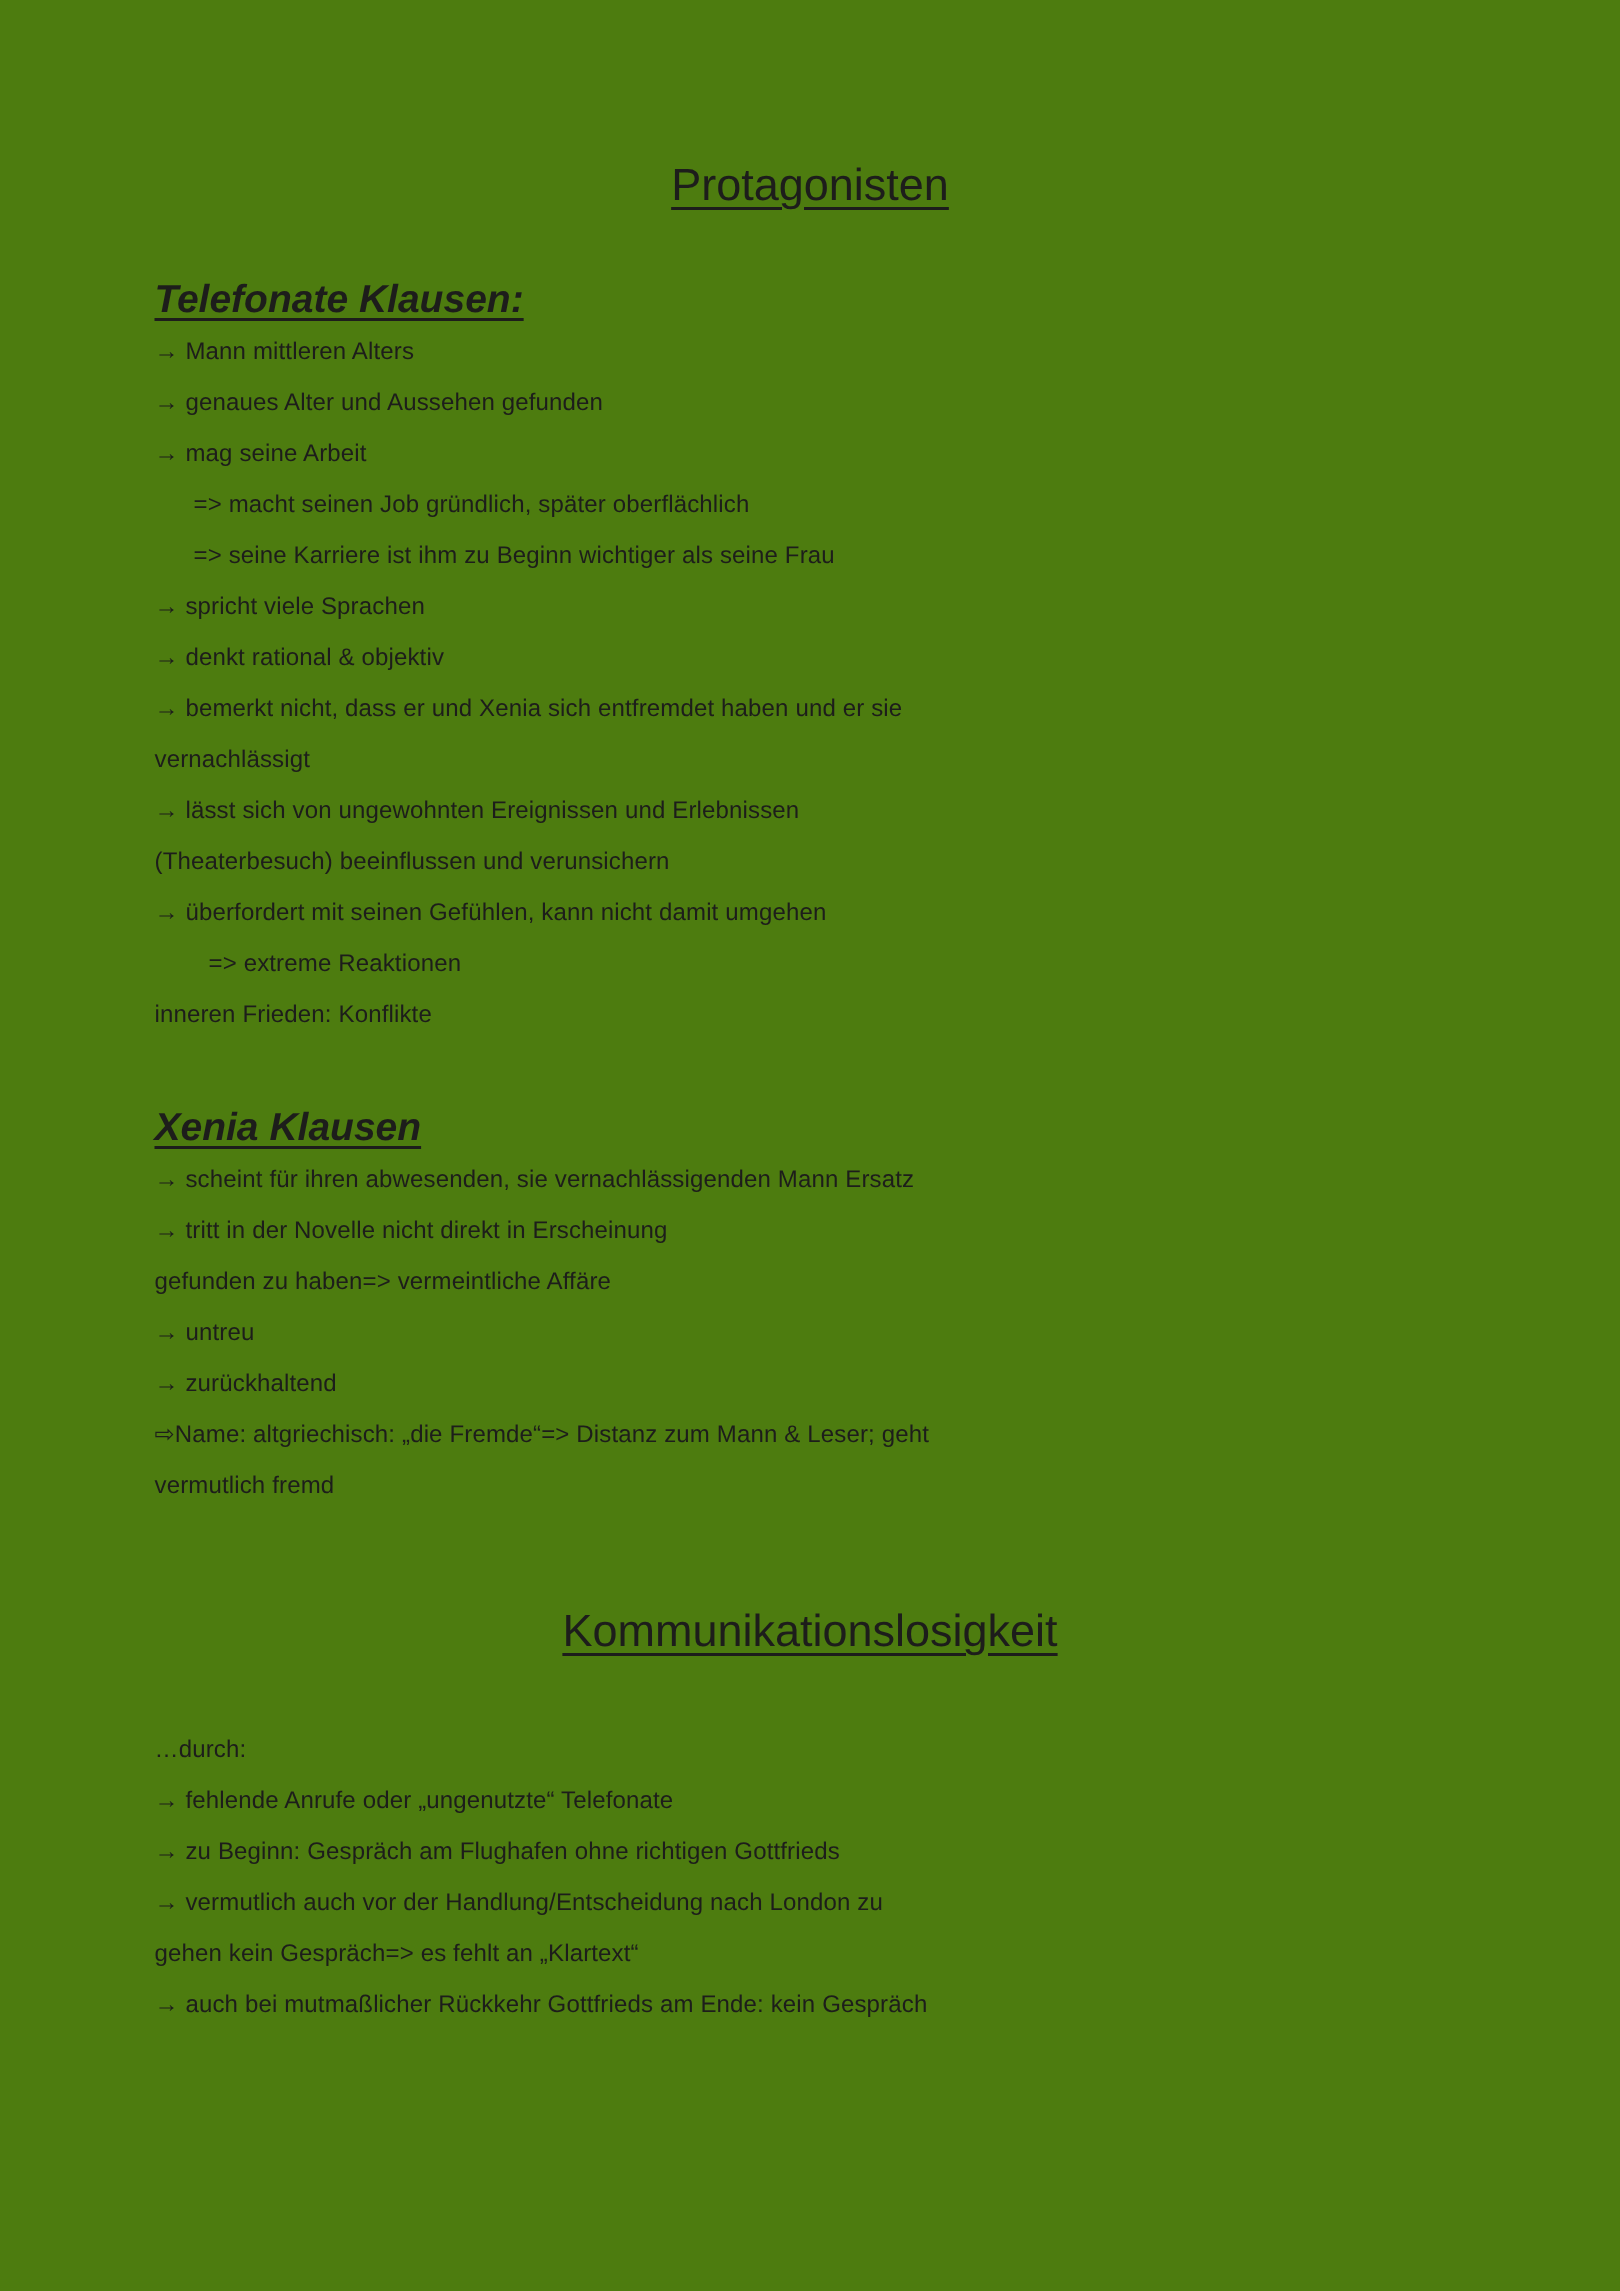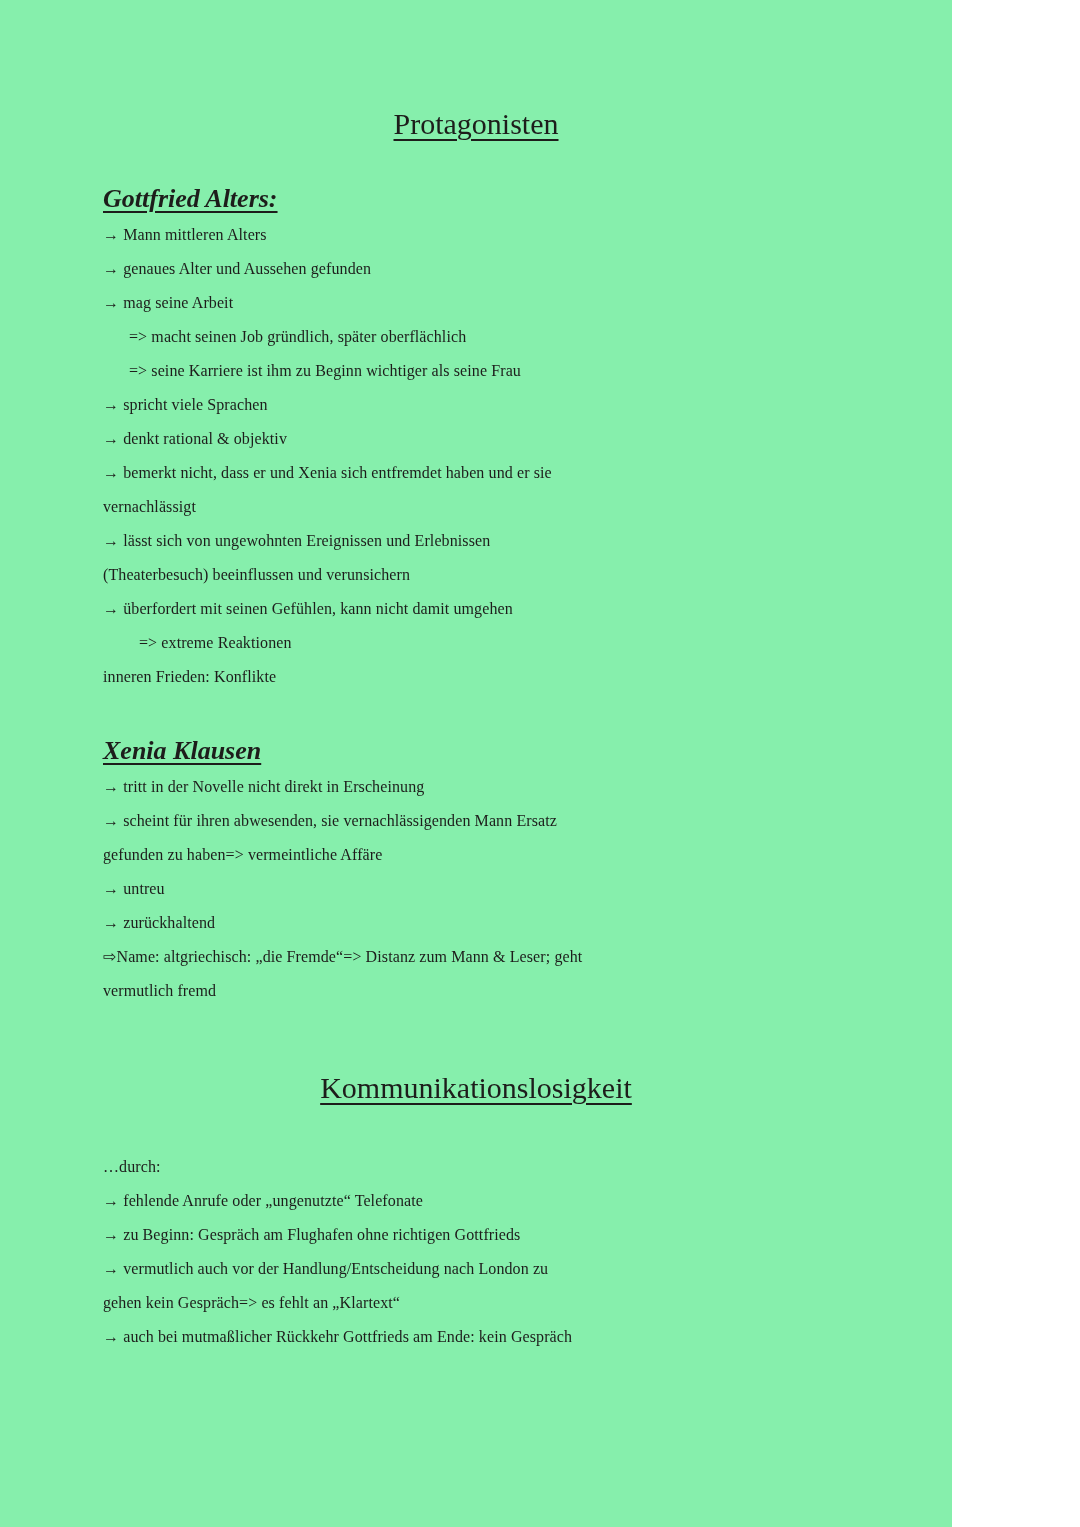--- a/index.html
+++ b/index.html
@@ -2,25 +2,25 @@
 <html><head>
 <meta charset="utf-8">
 <style>
   html, body {
     margin: 0;
     padding: 0;
     background: #ffffff;
   }
   .page {
     position: relative;
-    width: 952px;
+    width: 1080px;
     height: 1527px;
-    background: #86efac;
+    background: #4d7c0f;
     color: #1d1d1b;
-    font-family: Liberation Serif, serif;
+    font-family: Liberation Sans, sans-serif;
     box-sizing: border-box;
     padding: 104px 76px 0 103px;
     overflow: hidden;
   }
   .doc-title {
     margin-left: -103px;
     margin-right: -76px;
     text-align: center;
     font-size: 30px;
     line-height: 40px;
@@ -55,43 +55,43 @@
 </head>
 <body>
 
 <div class="page">
 
   <div class="doc-title">Protagonisten</div>
 
   <div class="title-gap"></div>
 
   <div>
-    <div class="section-heading">Gottfried Alters:</div>
+    <div class="section-heading">Telefonate Klausen:</div>
     <div class="line">→ Mann mittleren Alters</div>
     <div class="line">→ genaues Alter und Aussehen gefunden</div>
     <div class="line">→ mag seine Arbeit</div>
     <div class="line imp">=&gt; macht seinen Job gründlich, später oberflächlich</div>
     <div class="line imp">=&gt; seine Karriere ist ihm zu Beginn wichtiger als seine Frau</div>
     <div class="line">→ spricht viele Sprachen</div>
     <div class="line">→ denkt rational &amp; objektiv</div>
     <div class="line">→ bemerkt nicht, dass er und Xenia sich entfremdet haben und er sie</div>
     <div class="line">vernachlässigt</div>
     <div class="line">→ lässt sich von ungewohnten Ereignissen und Erlebnissen</div>
     <div class="line">(Theaterbesuch) beeinflussen und verunsichern</div>
     <div class="line">→ überfordert mit seinen Gefühlen, kann nicht damit umgehen</div>
     <div class="line imp2">=&gt; extreme Reaktionen</div>
     <div class="line">inneren Frieden: Konflikte</div>
   </div>
 
   <div class="section-gap-small"></div>
 
   <div>
     <div class="section-heading">Xenia Klausen</div>
+    <div class="line">→ scheint für ihren abwesenden, sie vernachlässigenden Mann Ersatz</div>
     <div class="line">→ tritt in der Novelle nicht direkt in Erscheinung</div>
-    <div class="line">→ scheint für ihren abwesenden, sie vernachlässigenden Mann Ersatz</div>
     <div class="line">gefunden zu haben=&gt; vermeintliche Affäre</div>
     <div class="line">→ untreu</div>
     <div class="line">→ zurückhaltend</div>
     <div class="line">⇨Name: altgriechisch: „die Fremde“=&gt; Distanz zum Mann &amp; Leser; geht</div>
     <div class="line">vermutlich fremd</div>
   </div>
 
   <div class="section-gap-large"></div>
 
   <div class="doc-title">Kommunikationslosigkeit</div>

